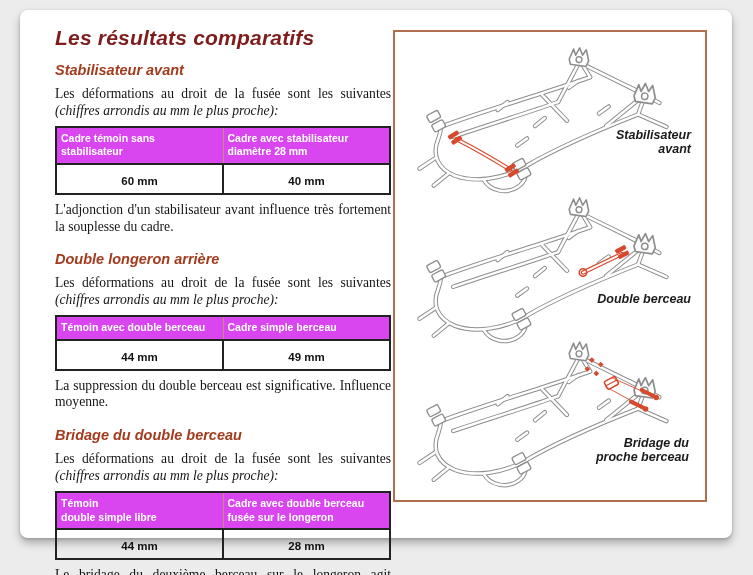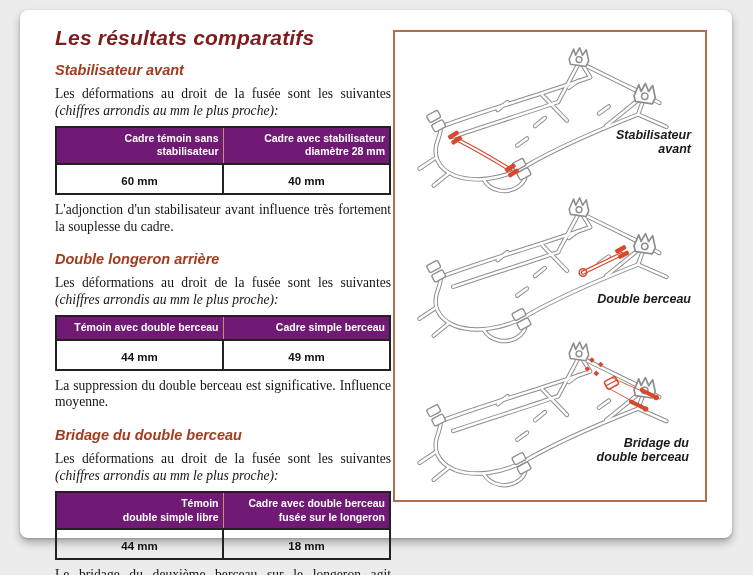--- a/index.html
+++ b/index.html
@@ -28,23 +28,23 @@
   p.body{
     font:13.6px/1.24 "Liberation Serif",serif;color:#141414;
     text-align:justify;margin:5px 0 6px 0;
   }
   p.body em{font-style:italic;}
   table.cmp{
     width:100%;border-collapse:collapse;margin:4px 0 7px 0;
     border:2px solid #222;table-layout:fixed;
   }
   table.cmp th{
-    background:#701a75;color:#ffffff;
+    background:#d946ef;color:#ffffff;
     font:bold 10.5px/1.3 "Liberation Sans",sans-serif;
-    text-align:right;padding:4px 4px;white-space:pre-line;
+    text-align:left;padding:4px 4px;white-space:pre-line;
     border-left:1px solid #c39172;
   }
   table.cmp th:first-child{border-left:none;}
   table.cmp td{
     font:bold 11.5px/1.2 "Liberation Sans",sans-serif;color:#111;
     text-align:center;padding:10px 2px 4px 2px;
     border-left:2px solid #222;border-top:2px solid #222;
   }
   table.cmp td:first-child{border-left:none;}
   
@@ -121,21 +121,21 @@
           <tr>
         <th>Témoin
 double simple libre</th>
         <th>Cadre avec double berceau
 fusée sur le longeron</th>
       </tr>
         </thead>
       <tbody>
           <tr>
         <td>44 mm</td>
-        <td>18 mm</td>
+        <td>28 mm</td>
       </tr>
         </tbody>
     </table>
     <p class="body">Le bridage du deuxième berceau sur le longeron agit significativement sur la souplesse du châssis. Influence assez forte.</p>
 
   </div>
 
   <div class="panel">
     <svg viewBox="0 0 314 472" xmlns="http://www.w3.org/2000/svg">
       <defs>
@@ -231,16 +231,16 @@
           <line x1="250" y1="77" x2="264" y2="84" stroke="#d7492d" stroke-width="4.6" stroke-linecap="round"></line>
           <circle cx="266.5" cy="85.5" r="3.1" fill="#d7492d"></circle>
         </g>
       </g>
     </svg>
 
     <div class="ill-label l1">Stabilisateur
 avant</div>
     <div class="ill-label l2">Double berceau</div>
     <div class="ill-label l3">Bridage du
-double berceau</div>
+proche berceau</div>
   </div>
 
 </div>
 
 </body></html>

